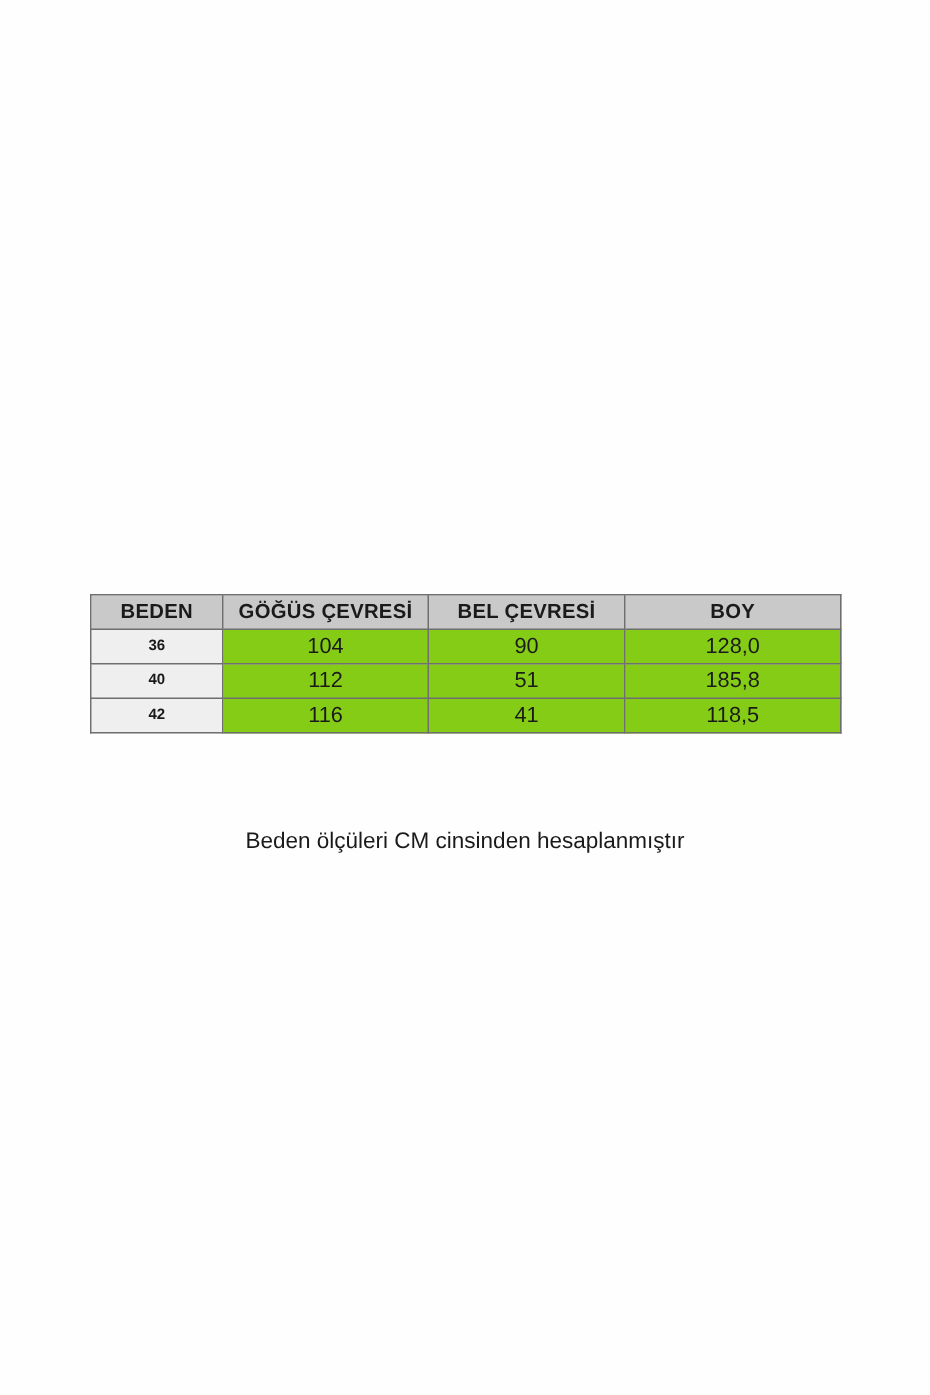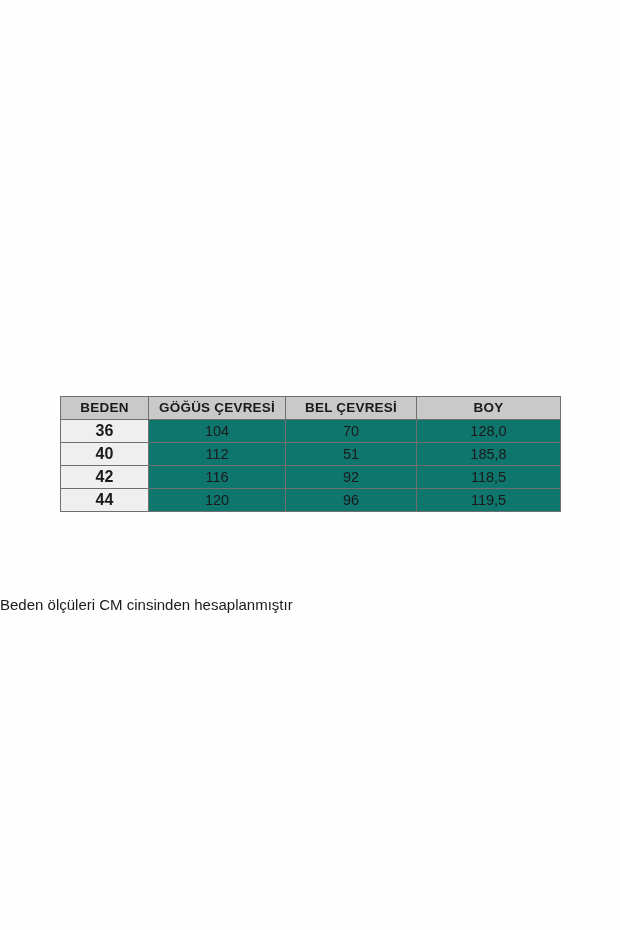--- a/index.html
+++ b/index.html
@@ -45,40 +45,40 @@
   }
   table.size-table thead th {
     background: #c9c9c9;
     font-weight: bold;
     font-size: 13.5px;
     letter-spacing: 0.2px;
   }
   table.size-table tbody td.size-cell {
     background: #efefef;
     font-weight: bold;
-    font-size: 16px;
+    font-size: 10px;
   }
   table.size-table tbody td {
-    background: #0f766e;
+    background: #84cc16;
     font-weight: normal;
   }
   col.c-beden { width: 88px; }
   col.c-gogus { width: 137px; }
   col.c-bel   { width: 131px; }
   col.c-boy   { width: 144px; }
 
   .note {
     position: absolute;
     left: 0;
     top: 552px;
     width: 620px;
+    text-align: center;
     font-size: 15px;
     color: #1a1a1a;
     font-family: "Liberation Sans", sans-serif;
-    margin-top: 44px;
   }
 </style>
 </head>
 <body>
 
 <div class="page">
 
   <div class="table-wrap">
     <table class="size-table">
       <colgroup>
@@ -92,40 +92,34 @@
           <th>BEDEN</th>
           <th>GÖĞÜS ÇEVRESİ</th>
           <th>BEL ÇEVRESİ</th>
           <th>BOY</th>
         </tr>
       </thead>
       <tbody>
         <tr>
           <td class="size-cell">36</td>
           <td>104</td>
-          <td>70</td>
+          <td>90</td>
           <td>128,0</td>
         </tr>
         <tr>
           <td class="size-cell">40</td>
           <td>112</td>
           <td>51</td>
           <td>185,8</td>
         </tr>
         <tr>
           <td class="size-cell">42</td>
           <td>116</td>
-          <td>92</td>
+          <td>41</td>
           <td>118,5</td>
-        </tr>
-        <tr>
-          <td class="size-cell">44</td>
-          <td>120</td>
-          <td>96</td>
-          <td>119,5</td>
         </tr>
       </tbody>
     </table>
   </div>
 
   <div class="note">Beden ölçüleri CM cinsinden hesaplanmıştır</div>
 
 </div>
 
 </body></html>

